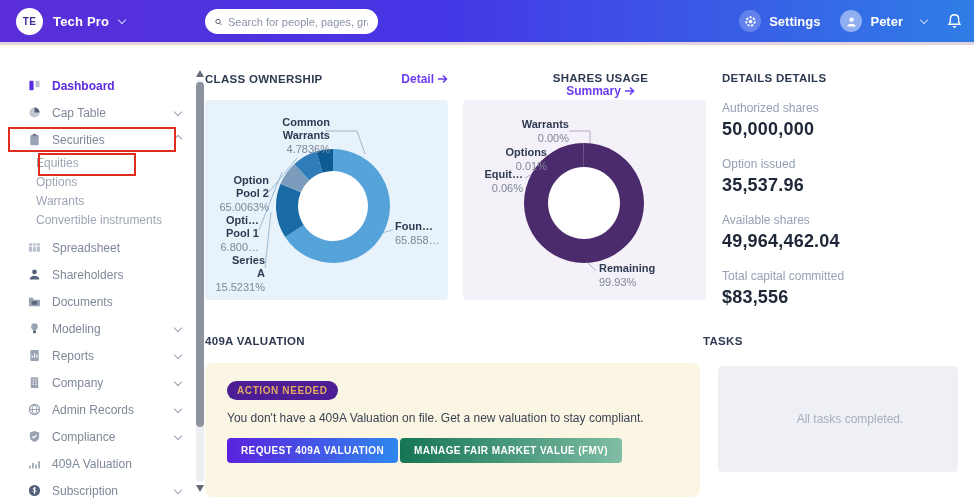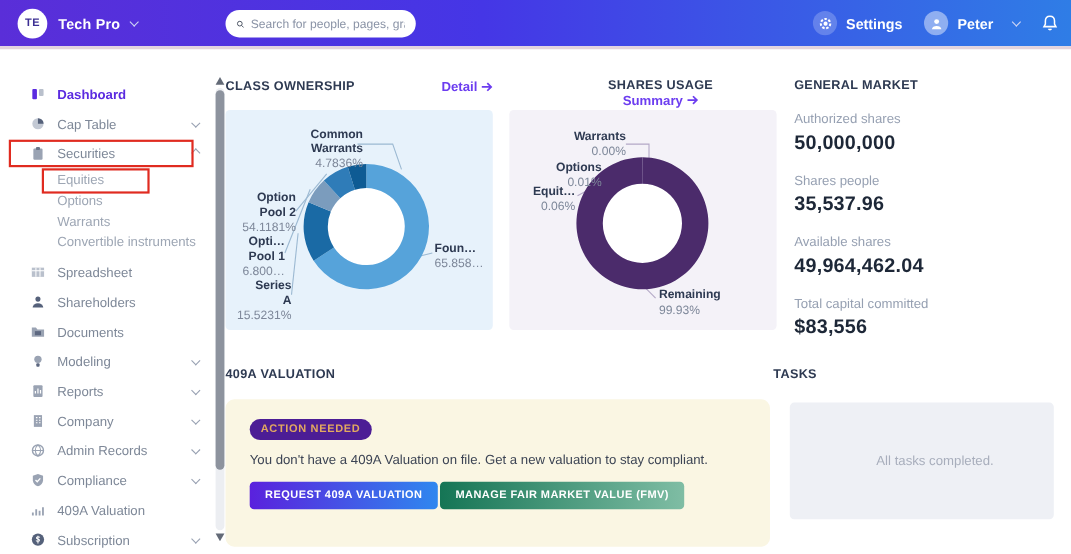--- a/index.html
+++ b/index.html
@@ -32,21 +32,21 @@
     display:flex; align-items:center; justify-content:center; }
   .avatar { width:22px; height:22px; border-radius:50%; background:rgba(255,255,255,.45);
     display:flex; align-items:center; justify-content:center; }
   .bell { display:flex; align-items:center; cursor:pointer; }
 
   
   .sidebar { position:absolute; left:0; top:45px; width:195px; height:459px; background:#fff; padding-top:27px; }
   .nav-row { height:27px; display:flex; align-items:center; padding-left:28px; padding-right:14px;
     font-size:12px; color:#7e8898; cursor:pointer; position:relative; }
   .nav-row .ic { width:13px; height:13px; margin-right:11px; display:flex; align-items:center; justify-content:center; flex:none; }
-  .nav-row.child { height:19px; padding-left:52px; color:#9da6b4; }
+  .nav-row.child { height:19px; padding-left:36px; color:#9da6b4; }
   .nav-row.gap { margin-top:5px; }
   .nav-row.active { color:var(--nav-active); font-weight:bold; }
   .nav-row .chev { color:#98a1b2; margin-left:auto; margin-top:-2px; }
   .annotation { position:absolute; border:2px solid var(--red); pointer-events:none; z-index:5; }
   .ann-securities { left:8px; top:82px; width:168px; height:25px; }
   .ann-equities  { left:38px; top:108px; width:98px; height:23px; }
 
   
   .main { position:absolute; left:195px; top:45px; width:779px; height:459px; background:#fff; }
   .panel-head { position:absolute; display:flex; justify-content:space-between; align-items:center; width:243px; }
@@ -319,21 +319,21 @@
             <path d="M45.12472300467158 7.55530304675267A57 57 0 0 1 61.99999999999999 5L61.99999999999999 27A35 35 0 0 0 51.637987809886056 28.569045730462165Z" fill="#0e5b94"></path>
           </svg></div>
       <div class="dlabel r" style="left:40px; top:16px; width:85px;">
         <div class="nm">Common
 Warrants</div>
         <div class="pv">4.7836%</div>
       </div>
       <div class="dlabel r" style="left:6px; top:74px; width:58px;">
         <div class="nm">Option
 Pool 2</div>
-        <div class="pv">54.1181%</div>
+        <div class="pv">65.0063%</div>
       </div>
       <div class="dlabel r" style="left:2px; top:114px; width:52px;">
         <div class="nm">Opti…
 Pool 1</div>
         <div class="pv">6.800…</div>
       </div>
       <div class="dlabel r" style="left:8px; top:154px; width:52px;">
         <div class="nm">Series
 A</div>
         <div class="pv">15.5231%</div>
@@ -378,27 +378,27 @@
         <div class="nm">Equit…</div>
         <div class="pv">0.06%</div>
       </div>
       <div class="dlabel" style="left:136px; top:162px;">
         <div class="nm">Remaining</div>
         <div class="pv">99.93%</div>
       </div>
     </div>
 
     <div class="gdetails">
-      <div class="sec-title">GENERAL MARKET</div>
+      <div class="sec-title">DETAILS DETAILS</div>
       <div class="gd-item">
         <div class="gd-label">Authorized shares</div>
         <div class="gd-value">50,000,000</div>
       </div>
       <div class="gd-item">
-        <div class="gd-label">Shares people</div>
+        <div class="gd-label">Option issued</div>
         <div class="gd-value">35,537.96</div>
       </div>
       <div class="gd-item">
         <div class="gd-label">Available shares</div>
         <div class="gd-value">49,964,462.04</div>
       </div>
       <div class="gd-item">
         <div class="gd-label">Total capital committed</div>
         <div class="gd-value">$83,556</div>
       </div>

